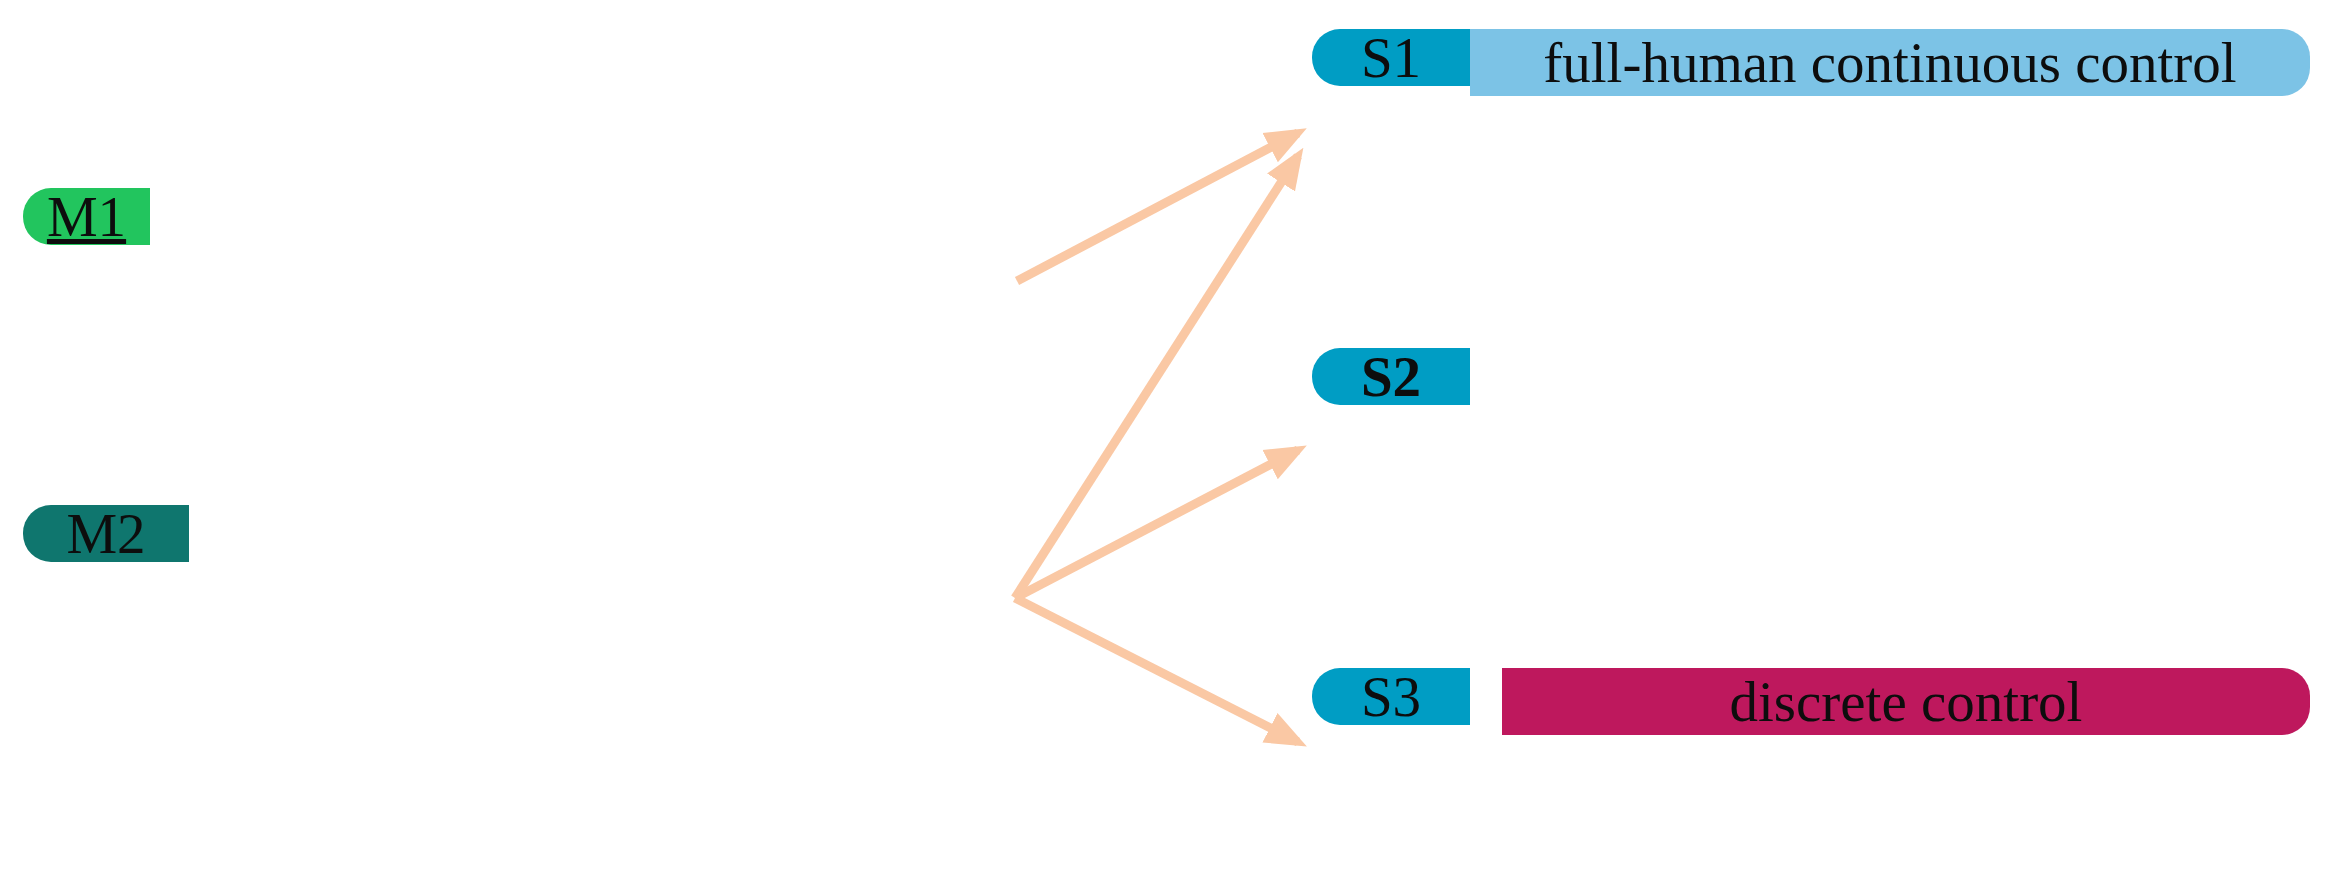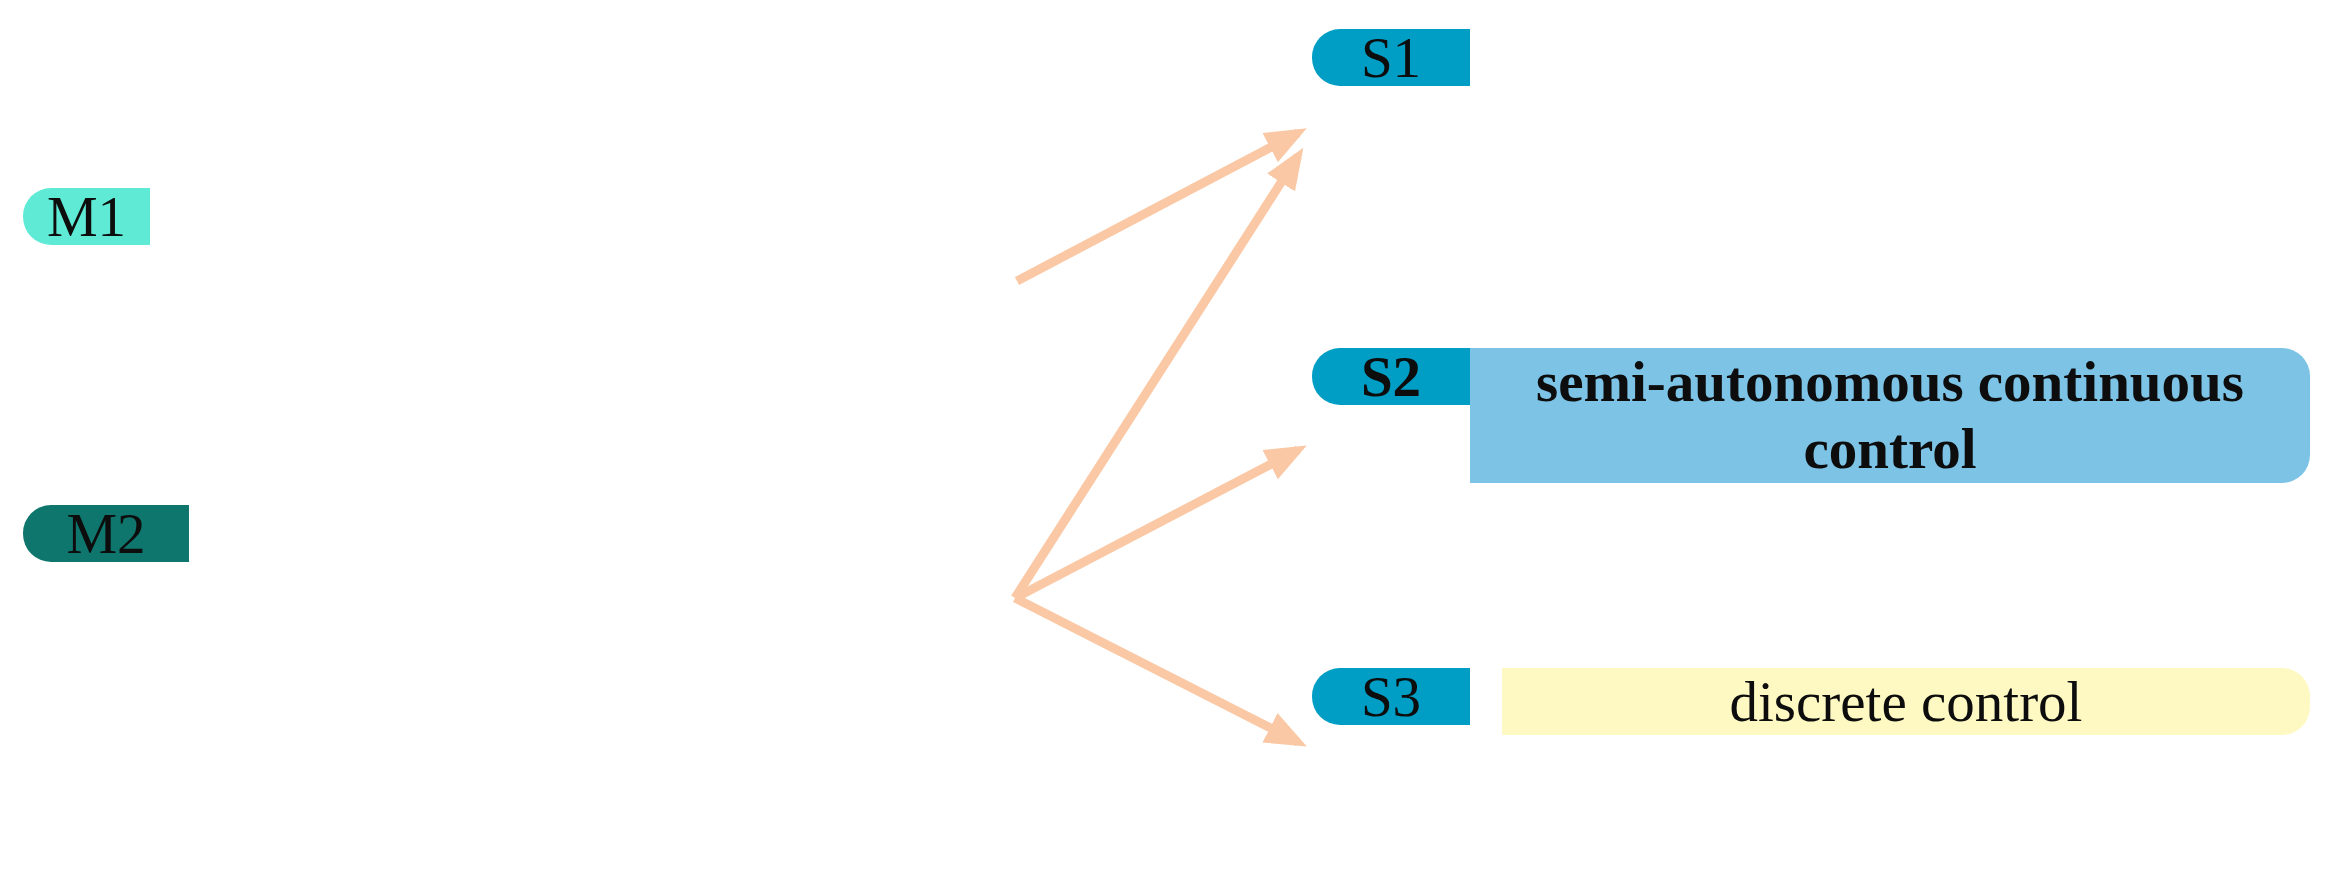--- a/index.html
+++ b/index.html
@@ -62,34 +62,34 @@
         <path d="M0,0 L10,4 L0,8 Z" fill="#FAC8A4"></path>
       </marker>
     </defs>
   <line x1="1017" y1="281" x2="1298" y2="133" stroke="#FAC8A4" stroke-width="9" marker-end="url(#ah)"></line>
       <line x1="1015" y1="598" x2="1298" y2="156" stroke="#FAC8A4" stroke-width="9" marker-end="url(#ah)"></line>
       <line x1="1015" y1="598" x2="1298" y2="450" stroke="#FAC8A4" stroke-width="9" marker-end="url(#ah)"></line>
       <line x1="1015" y1="598" x2="1298" y2="742" stroke="#FAC8A4" stroke-width="9" marker-end="url(#ah)"></line>
     </svg>
 
   <div class="node" id="node-m1" style="left: 23px; top: 188px; width: 994px; height: 186px;">
-    <div class="badge" style="background-color: #5eead4; width: 127px;">M1</div>
+    <div class="badge" style="background-color: #22c55e; width: 127px; text-decoration: underline;">M1</div>
   </div>
 
   <div class="node" id="node-m2" style="left: 23px; top: 505px; width: 992px; height: 186px;">
     <div class="badge" style="background-color: #0f766e; width: 166px;">M2</div>
   </div>
 
   <div class="node" id="node-s1" style="left: 1312px; top: 29px; width: 998px; height: 188px;">
     <div class="badge" style="background-color: rgb(0, 157, 196); width: 158px;">S1</div>
+    <div class="body" style="background-color: rgb(124, 195, 230);">full-human continuous control</div>
   </div>
 
   <div class="node" id="node-s2" style="left: 1312px; top: 348px; width: 998px; height: 188px; font-weight: bold;">
     <div class="badge" style="background-color: rgb(0, 157, 196); width: 158px;">S2</div>
-    <div class="body" style="background-color: rgb(124, 195, 230);">semi-autonomous continuous control</div>
   </div>
 
   <div class="node" id="node-s3" style="left: 1312px; top: 668px; width: 998px; height: 140px;">
     <div class="badge" style="background-color: rgb(0, 157, 196); width: 158px;">S3</div>
-    <div class="body" style="background-color: #fef9c3; margin-left: 32px;">discrete control</div>
+    <div class="body" style="background-color: #be185d; margin-left: 32px;">discrete control</div>
   </div>
 
 </div>
 
 </body></html>

